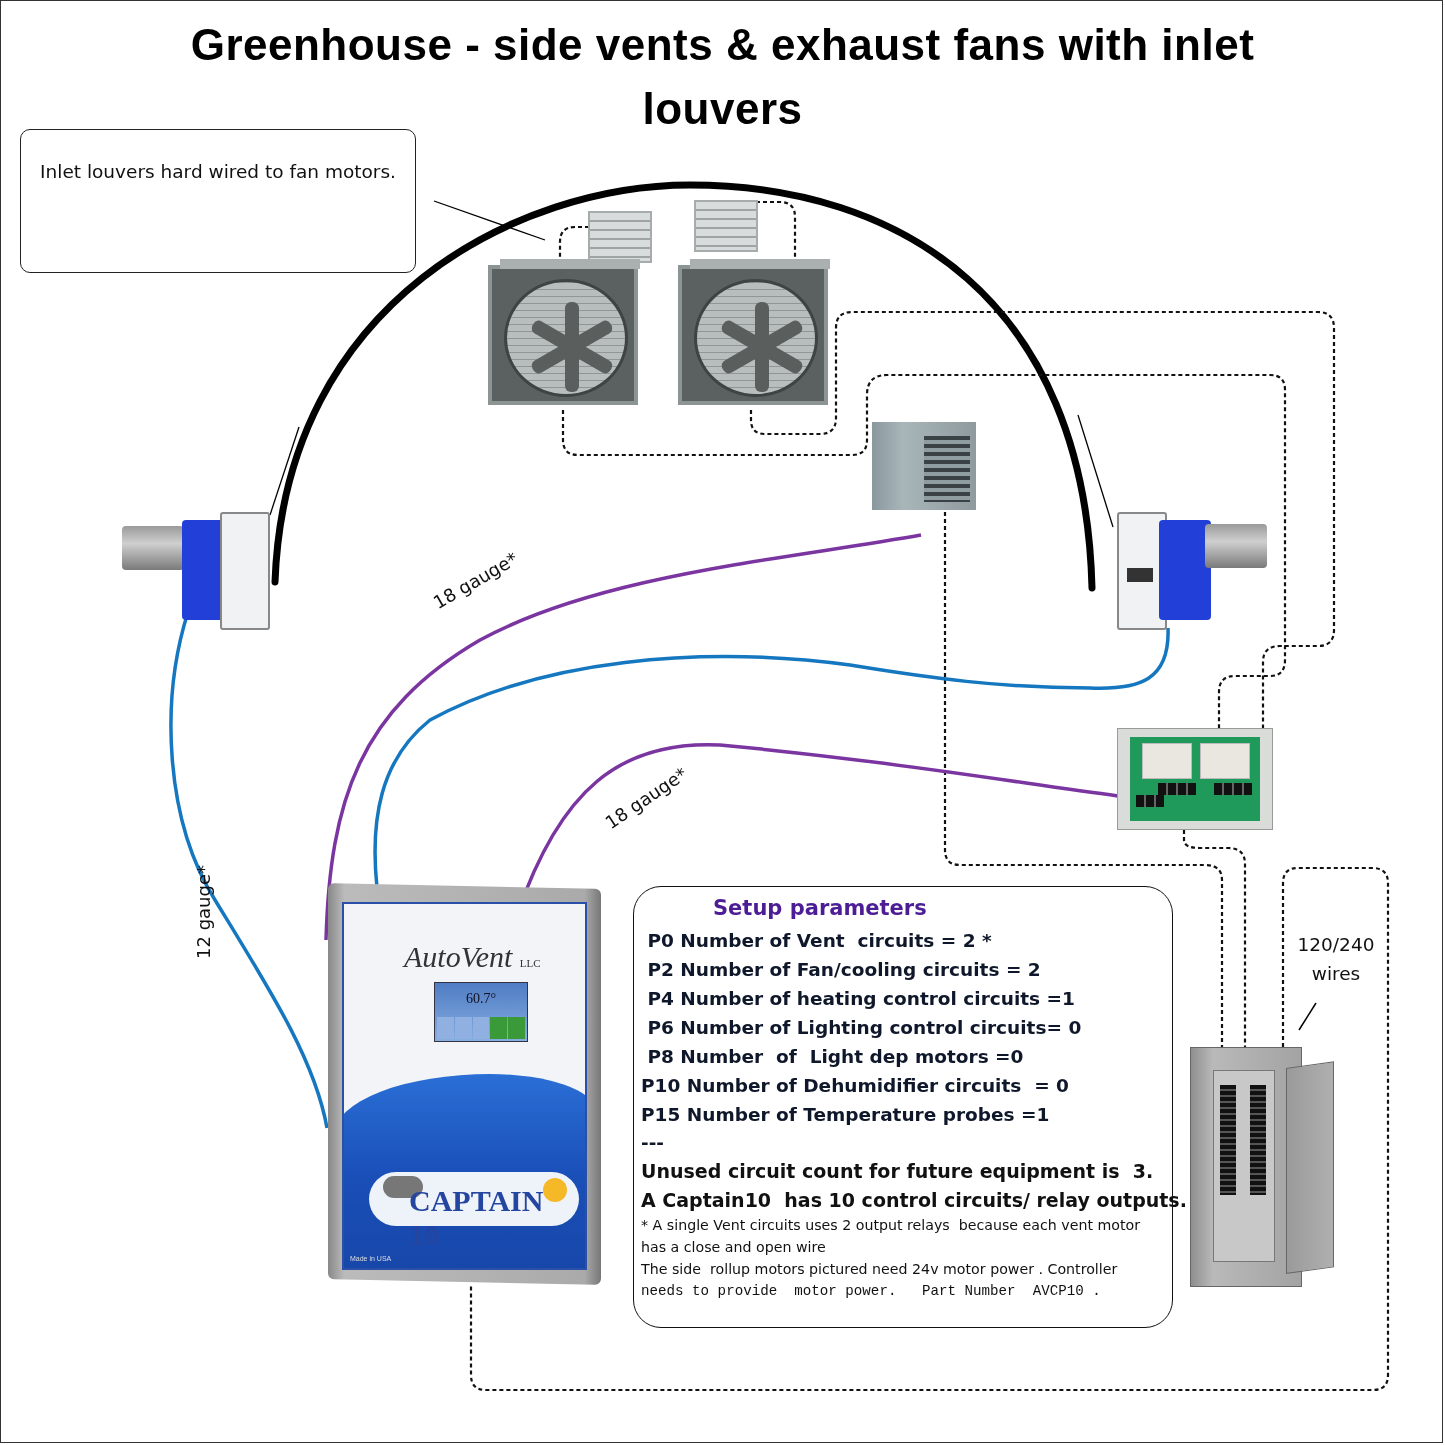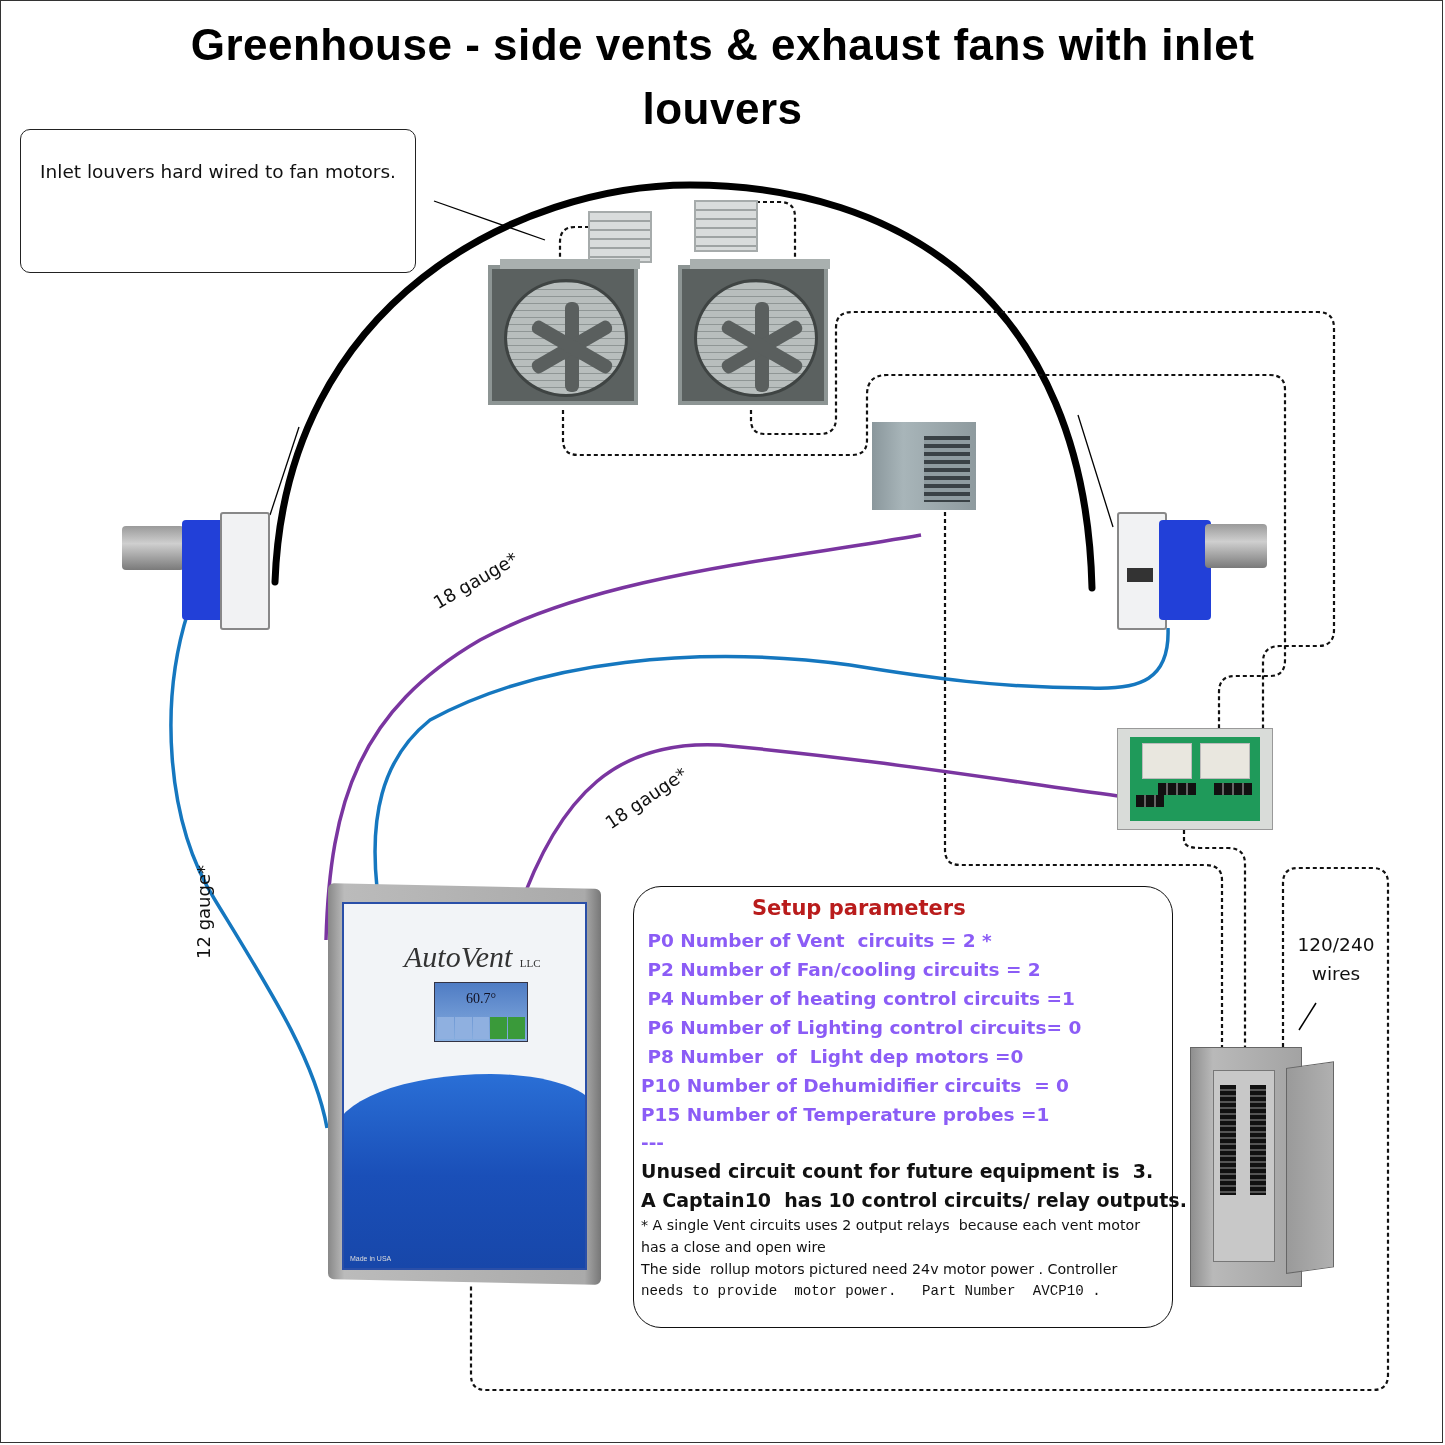--- a/index.html
+++ b/index.html
@@ -5,22 +5,22 @@
   html, body { margin: 0; padding: 0; background: #fff; }
   body { width: 1445px; height: 1445px; position: relative; overflow: hidden; font-family: "Liberation Sans", sans-serif; }
   .frame { position: absolute; left: 0; top: 0; width: 1443px; height: 1443px; border: 1px solid #333; box-sizing: border-box; }
   .title { position: absolute; left: 0; width: 1445px; text-align: center; font-family: "Liberation Sans", sans-serif; font-weight: bold; font-size: 44px; color: #000; letter-spacing: 0.5px; }
   .title.l1 { top: 20px; }
   .title.l2 { top: 84px; }
   svg.wires { position: absolute; left: 0; top: 0; width: 1445px; height: 1445px; }
   .callout { position: absolute; left: 20px; top: 129px; width: 396px; height: 144px; border: 1.5px solid #222; border-radius: 10px; box-sizing: border-box; background: #fff; }
   .callout-text { position: absolute; left: 20px; top: 157px; width: 396px; text-align: center; font-family: "DejaVu Sans", sans-serif; font-size: 18.5px; line-height: 29px; color: #111; }
   .setup { position: absolute; left: 633px; top: 886px; width: 540px; height: 442px; border: 1.5px solid #111; border-radius: 28px; box-sizing: border-box; background: #fff; }
-  .setup-title { position: absolute; left: 752px; top: 896px; font-family: "DejaVu Sans", sans-serif; font-weight: bold; font-size: 21px; color: #b91c1c; }
-  .param { position: absolute; font-family: "DejaVu Sans", sans-serif; font-weight: bold; font-size: 18.5px; color: #8b5cf6; white-space: pre; }
+  .setup-title { position: absolute; left: 713px; top: 896px; font-family: "DejaVu Sans", sans-serif; font-weight: bold; font-size: 21px; color: #4c1d95; }
+  .param { position: absolute; font-family: "DejaVu Sans", sans-serif; font-weight: bold; font-size: 18.5px; color: #0f172a; white-space: pre; }
   .summary { position: absolute; left: 641px; font-family: "DejaVu Sans", sans-serif; font-weight: bold; font-size: 19px; color: #111; white-space: pre; }
   .note { position: absolute; left: 641px; font-family: "DejaVu Sans", sans-serif; font-size: 14.2px; color: #111; white-space: pre; }
   .wire-label { position: absolute; font-family: "DejaVu Sans", sans-serif; font-size: 18px; color: #111; transform-origin: left bottom; white-space: nowrap; }
   .panel-label { position: absolute; left: 1288px; top: 930px; width: 96px; text-align: center; font-family: "DejaVu Sans", sans-serif; font-size: 18.5px; line-height: 29px; color: #111; }
   .comp { position: absolute; }
   
   .ctrl-box { left: 328px; top: 886px; width: 273px; height: 396px; }
   .ctrl-shell { position: absolute; inset: 0; background: linear-gradient(90deg,#888,#bbb 6%,#aaa 94%,#777); border-radius: 6px; transform: skewY(1.2deg); }
   .ctrl-face { position: absolute; left: 14px; top: 16px; right: 14px; bottom: 12px; background: #f2f4f7; overflow: hidden; border: 2px solid #2a4fa8; }
   .ctrl-wave { position: absolute; left: -10px; right: -10px; top: 170px; bottom: -10px; background: linear-gradient(180deg,#2a6fd6 0%,#1a4fb8 50%,#1746a8 100%); border-radius: 60% 40% 0 0 / 30% 18% 0 0; }
@@ -180,20 +180,25 @@
     <div class="ctrl-screen">
       <div class="ctrl-temp">60.7°</div>
       <div class="ctrl-cells">
         <span></span>
         <span></span>
         <span></span>
         <span class="g"></span>
         <span class="g"></span>
       </div>
     </div>
+    <div class="ctrl-logo">
+      <div class="ctrl-cloud"></div>
+      <div class="ctrl-sun"></div>
+      <div class="ctrl-logo-text">CAPTAIN 10</div>
+    </div>
     <div class="ctrl-made">Made in USA</div>
   </div>
 </div>
 
 <div class="wire-label" style="left:440px;top:592px;transform:rotate(-30deg);">18 gauge*</div>
 <div class="wire-label" style="left:613px;top:812px;transform:rotate(-34deg);">18 gauge*</div>
 <div class="wire-label" style="left:214px;top:938px;transform:rotate(-90deg);">12 gauge*</div>
 
 <div class="setup"></div>
 <div class="setup-title">Setup parameters</div>

